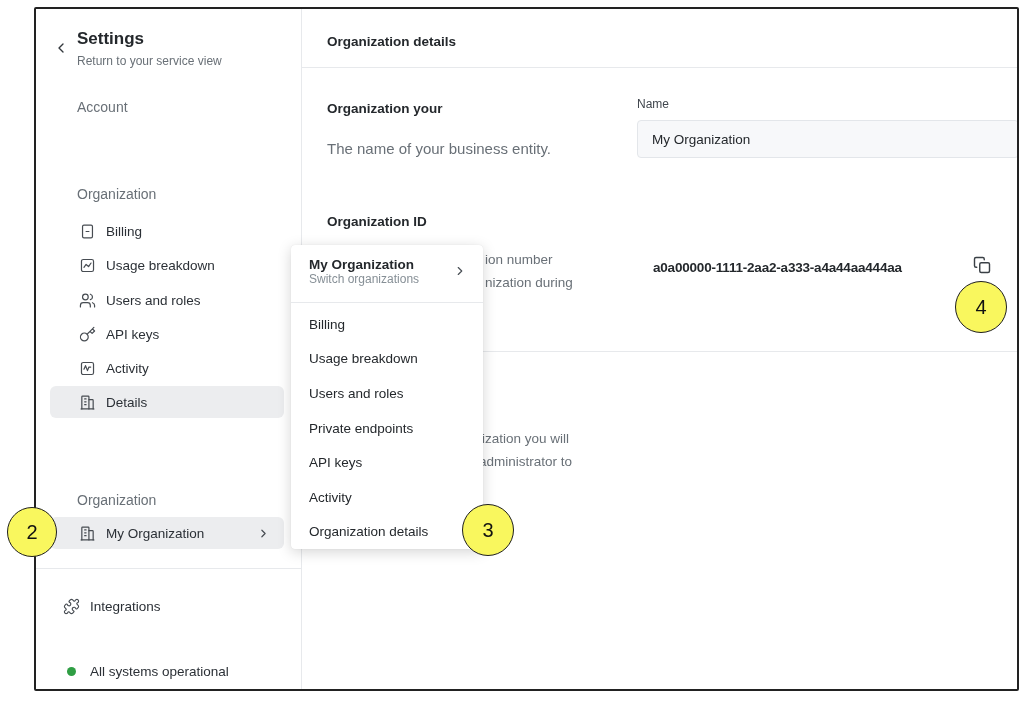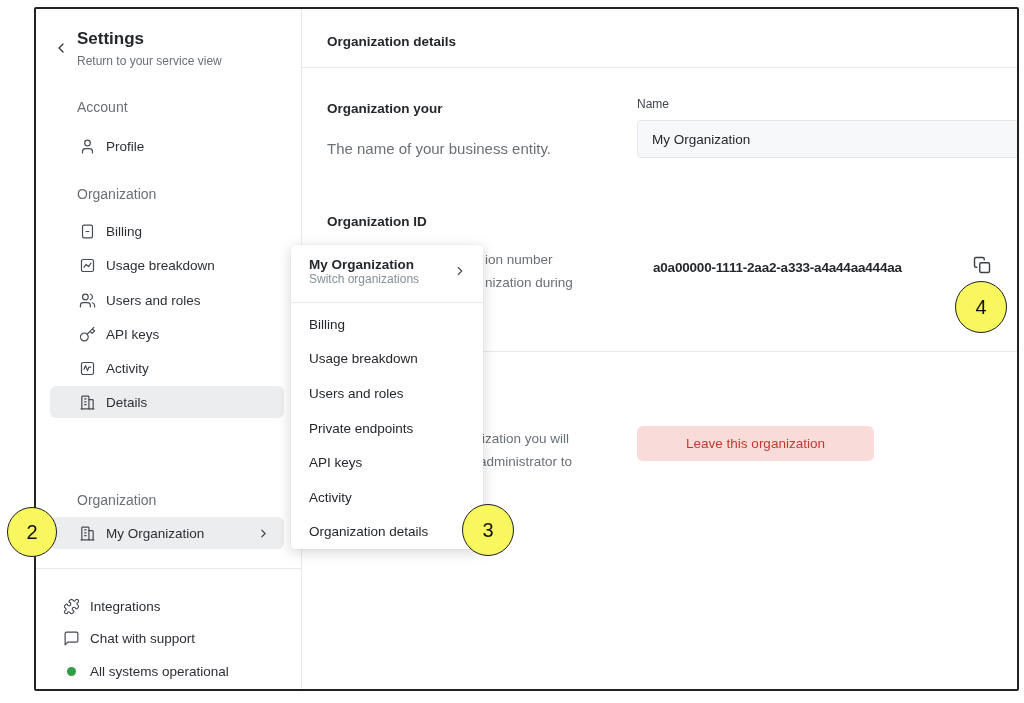--- a/index.html
+++ b/index.html
@@ -63,29 +63,20 @@
     <button class="back-btn">
       <svg viewBox="0 0 24 24">
           <polyline points="15 18 9 12 15 6"></polyline>
         </svg>
     </button>
     <div class="side-title">Settings</div>
     <div class="side-sub">Return to your service view</div>
 
     <div class="section-label" style="top:90px">Account</div>
 
-    <div class="nav-row" style="top:121px">
-      <span class="ic">
-        <svg viewBox="0 0 24 24">
-            <path d="M19 21v-2a4 4 0 0 0-4-4H9a4 4 0 0 0-4 4v2"></path>
-            <circle cx="12" cy="7" r="4"></circle>
-          </svg>
-      </span>
-      <span>Profile</span>
-    </div>
 
     <div class="section-label" style="top:177px">Organization</div>
 
     <div class="nav-row" style="top:206px">
       <span class="ic">
         <svg viewBox="0 0 24 24">
             <rect x="5" y="3" width="14" height="18" rx="2"></rect>
             <path d="M10 12h4"></path>
           </svg>
       </span>
@@ -161,28 +152,20 @@
 
     <div class="side-divider"></div>
 
     <div class="foot-row" style="top:581px">
       <span class="ic">
         <svg viewBox="0 0 24 24" style="stroke-width:1.6">
             <path d="M19.439 7.85c-.049.322.059.648.289.878l1.568 1.568c.47.47.706 1.087.706 1.704s-.235 1.233-.706 1.704l-1.611 1.611a.98.98 0 0 1-.837.276c-.47-.07-.802-.48-.968-.925a2.501 2.501 0 1 0-3.214 3.214c.446.166.855.497.925.968a.979.979 0 0 1-.276.837l-1.61 1.61a2.404 2.404 0 0 1-1.705.707 2.402 2.402 0 0 1-1.704-.706l-1.568-1.568a1.026 1.026 0 0 0-.877-.29c-.493.074-.84.504-1.02.968a2.5 2.5 0 1 1-3.237-3.237c.464-.18.894-.527.967-1.02a1.026 1.026 0 0 0-.289-.877l-1.568-1.568A2.402 2.402 0 0 1 1.998 12c0-.617.236-1.234.706-1.704L4.23 8.77c.24-.24.581-.353.917-.306.515.072.878.52 1.075 1.001a2.5 2.5 0 1 0 3.259-3.259c-.482-.197-.93-.56-1.001-1.075a1.026 1.026 0 0 1 .306-.917l1.525-1.525A2.402 2.402 0 0 1 12 1.998c.617 0 1.234.236 1.704.706l1.568 1.568c.23.23.556.338.877.29.493-.074.84-.504 1.02-.968a2.5 2.5 0 1 1 3.237 3.237c-.464.18-.894.527-.967 1.02Z"></path>
           </svg>
       </span>
       <span>Integrations</span>
-    </div>
-    <div class="foot-row" style="top:613px">
-      <span class="ic">
-        <svg viewBox="0 0 24 24">
-            <path d="M21 15a2 2 0 0 1-2 2H7l-4 4V5a2 2 0 0 1 2-2h14a2 2 0 0 1 2 2z"></path>
-          </svg>
-      </span>
-      <span>Chat with support</span>
     </div>
     <div class="foot-row" style="top:646px">
       <span class="ic">
           <span class="status-dot"></span>
         </span>
       <span>All systems operational</span>
     </div>
   </aside>
 
   <main class="main">
@@ -201,21 +184,20 @@
     <button class="copy-btn">
       <svg viewBox="0 0 24 24">
           <rect x="9" y="9" width="13" height="13" rx="2"></rect>
           <path d="M5 15H4a2 2 0 0 1-2-2V4a2 2 0 0 1 2-2h9a2 2 0 0 1 2 2v1"></path>
         </svg>
     </button>
     <div class="rule" style="top:342px"></div>
 
     <div class="frag" style="left:180px;top:422px">ization you will</div>
     <div class="frag" style="left:177px;top:445px">administrator to</div>
-    <button class="leave-btn">Leave this organization</button>
   </main>
 
   <div class="popup">
     <div class="popup-head">
       <div class="popup-title">My Organization</div>
       <div class="popup-sub">Switch organizations</div>
       <span class="popup-chev">
         <svg viewBox="0 0 24 24">
             <polyline points="9 18 15 12 9 6"></polyline>
           </svg>

